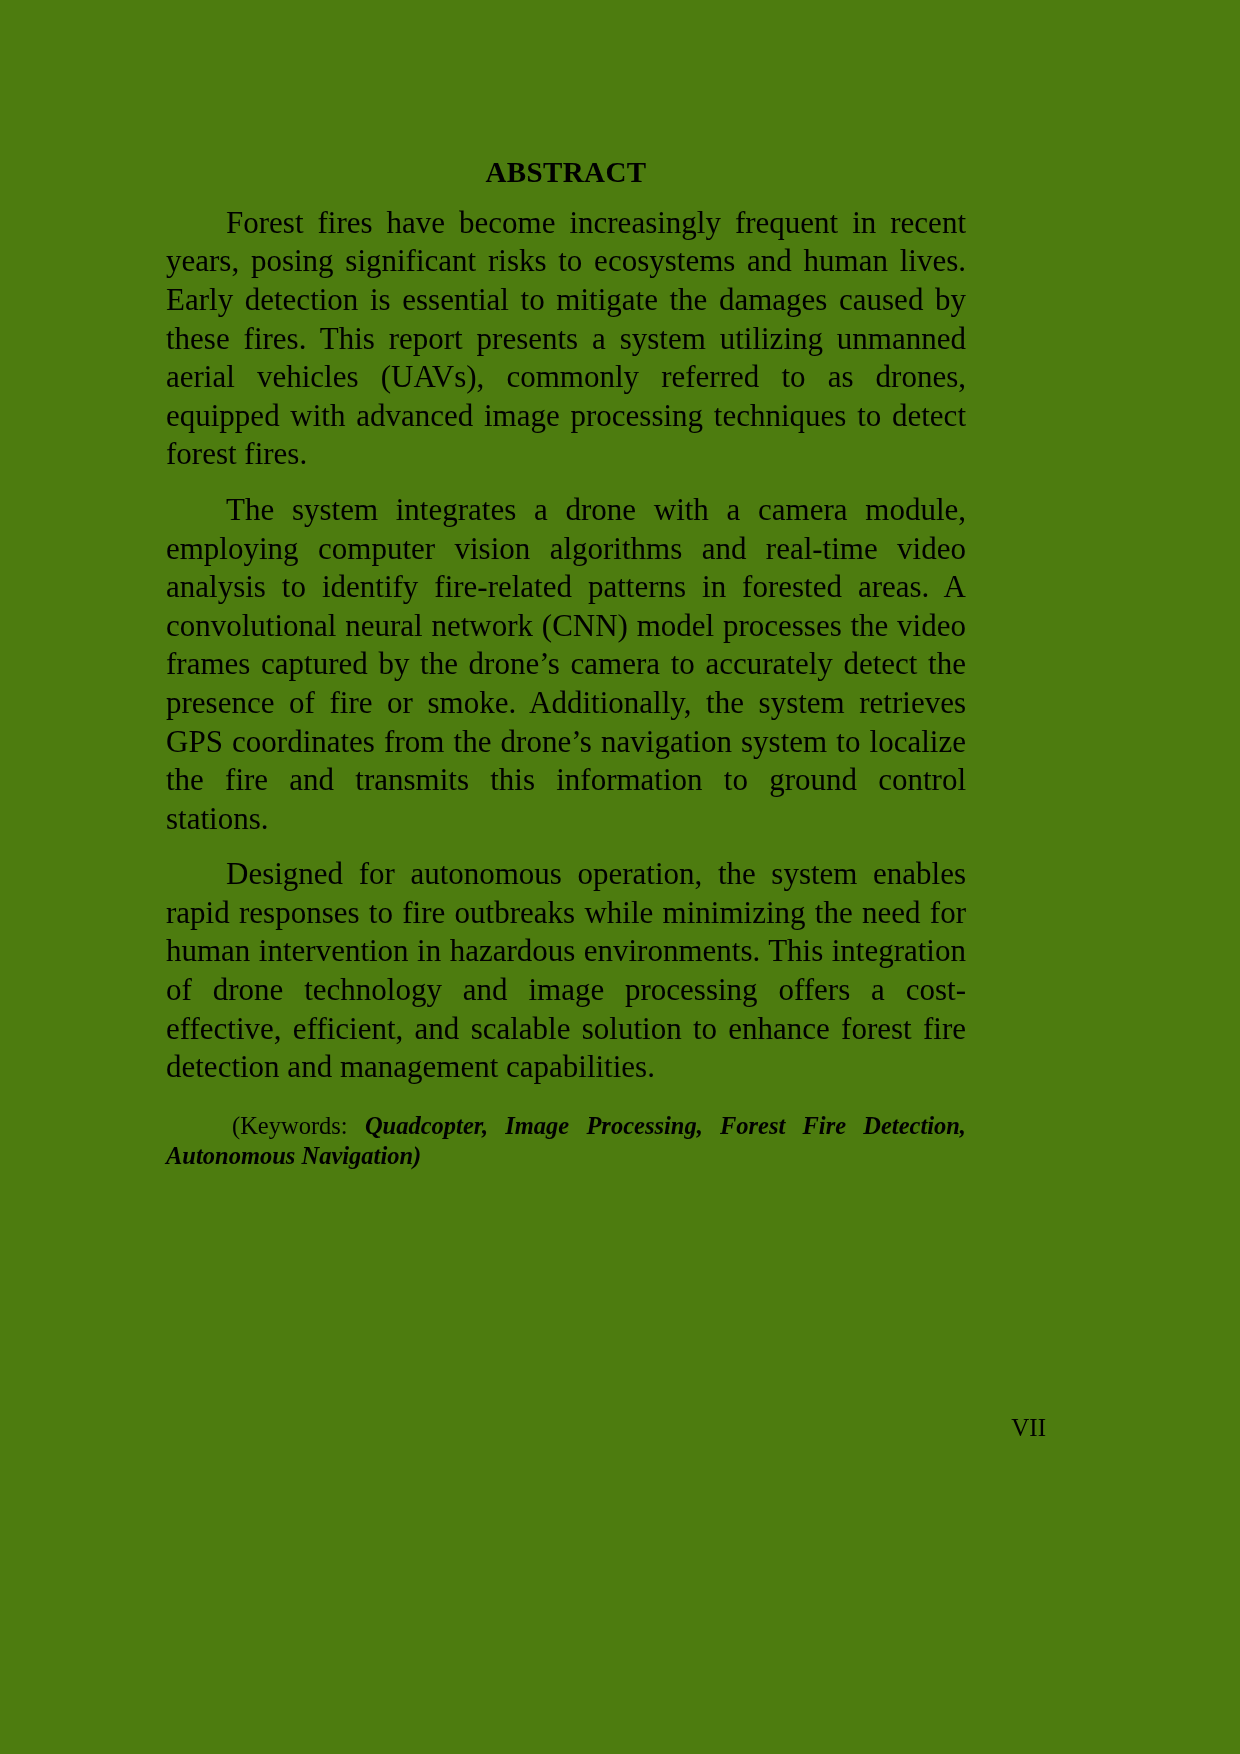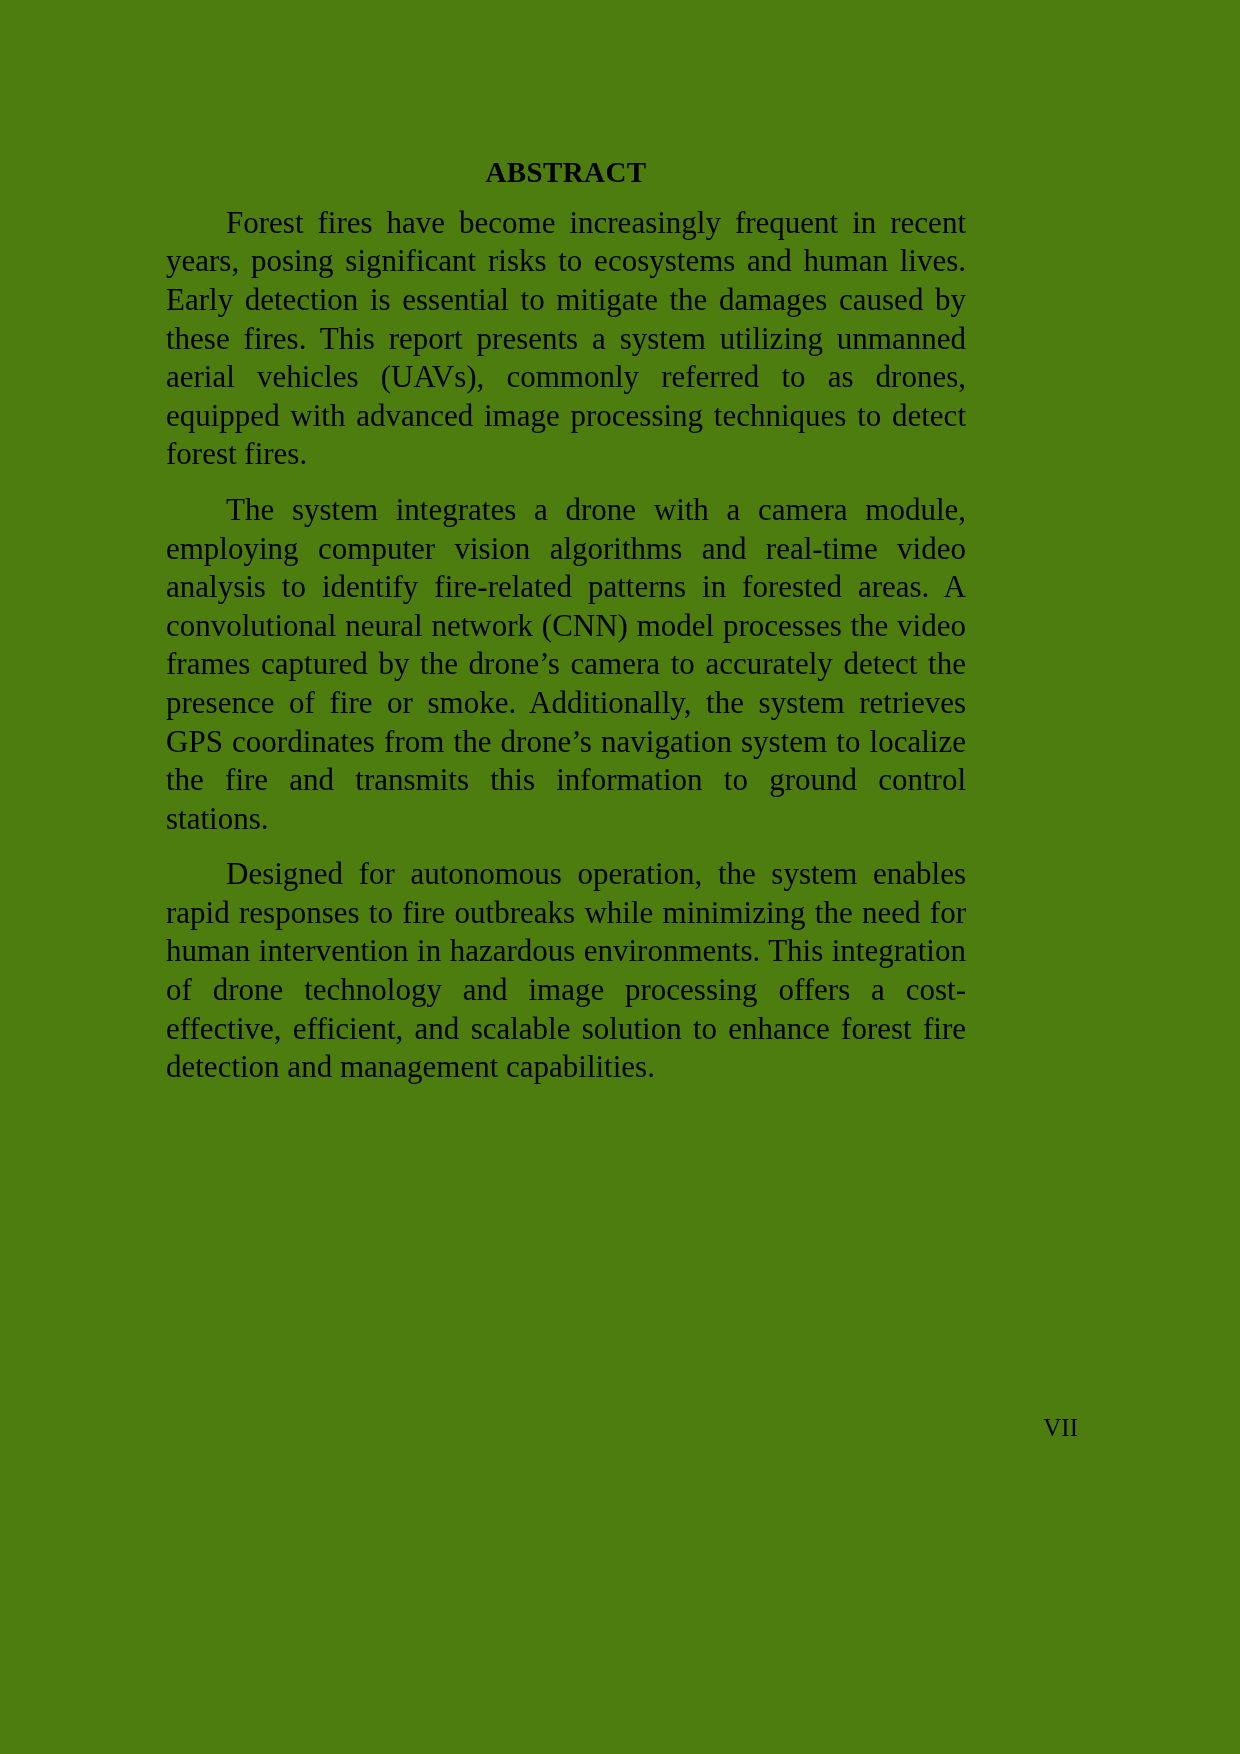--- a/index.html
+++ b/index.html
@@ -70,36 +70,36 @@
   }
 
   .page-number {
     position: absolute;
     left: 0;
     top: 1415px;
     width: 1046px;
     text-align: right;
     font-size: 25px;
     line-height: 1;
-    padding-left: 32px;
   }
 </style>
 </head>
 <body>
 
 <div class="page">
 
   <div class="content">
 
     <h1 class="doc-title">ABSTRACT</h1>
 
     <p class="para">Forest fires have become increasingly frequent in recent years, posing significant risks to ecosystems and human lives. Early detection is essential to mitigate the damages caused by these fires. This report presents a system utilizing unmanned aerial vehicles (UAVs), commonly referred to as drones, equipped with advanced image processing techniques to detect forest fires.</p>
 
     <p class="para">The system integrates a drone with a camera module, employing computer vision algorithms and real-time video analysis to identify fire-related patterns in forested areas. A convolutional neural network (CNN) model processes the video frames captured by the drone’s camera to accurately detect the presence of fire or smoke. Additionally, the system retrieves GPS coordinates from the drone’s navigation system to localize the fire and transmits this information to ground control stations.</p>
 
     <p class="para">Designed for autonomous operation, the system enables rapid responses to fire outbreaks while minimizing the need for human intervention in hazardous environments. This integration of drone technology and image processing offers a cost-effective, efficient, and scalable solution to enhance forest fire detection and management capabilities.</p>
 
+    <p class="keywords"><span>(Keywords:</span><span>&nbsp;</span><span class="kw-term">Quadcopter, Image Processing, Forest Fire Detection, Autonomous Navigation)</span></p>
 
   </div>
 
   <div class="page-number">VII</div>
 
 </div>
 
 </body></html>

